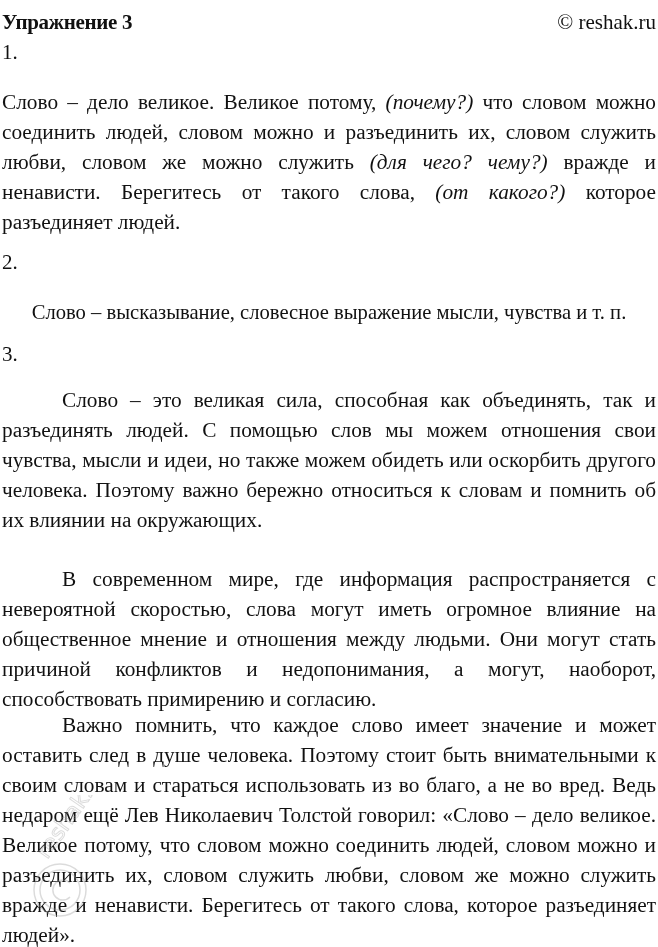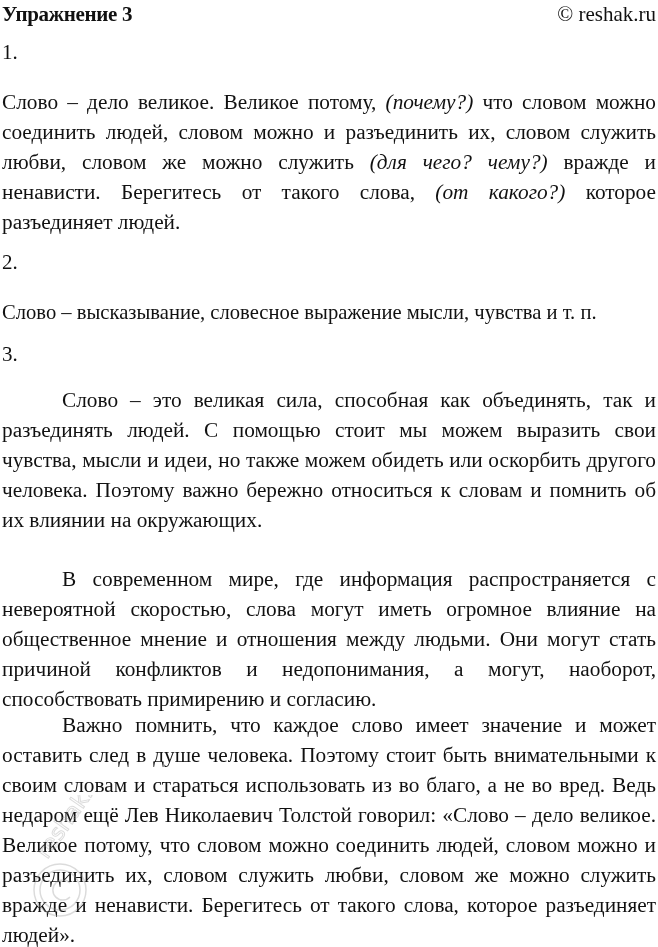--- a/index.html
+++ b/index.html
@@ -2,31 +2,31 @@
 <html><head>
 <meta charset="utf-8">
 <style>
   html, body { margin: 0; padding: 0; background: #ffffff; }
   body {
     width: 658px; height: 947px; overflow: hidden; position: relative;
     font-family: "Liberation Serif", "DejaVu Serif", serif;
     color: #111111;
   }
   .header {
-    position: absolute; left: 0; top: 4px; width: 658px; height: 24px;
+    position: absolute; left: 0; top: 12px; width: 658px; height: 24px;
   }
   .title {
     position: absolute; left: 2px; top: -2px;
     font-weight: bold; font-size: 21px; letter-spacing: -0.3px;
   }
   .copyright {
     position: absolute; right: 2px; top: -2px;
     font-size: 21px;
   }
-  .block { position: absolute; left: 2px; width: 654px; font-size: 21.3px; line-height: 30px; }
+  .block { position: absolute; left: 2px; width: 654px; font-size: 21.3px; line-height: 30px; text-align: center; }
   .num { position: absolute; left: 2px; font-size: 21px; }
   .justify { text-align: justify; text-align-last: left; }
   .indent { text-indent: 60px; }
   .it { font-style: italic; }
   .nowrap { white-space: nowrap; }
   .watermark {
     position: absolute; left: 20px; top: 795px; width: 110px; height: 130px;
     pointer-events: none; opacity: 0.35;
   }
 </style>
@@ -40,21 +40,21 @@
 
 <div class="num" style="top:40px;">1.</div>
 <div class="block justify" style="top:87px;">
   <span>Слово – дело великое. Великое потому, </span><span class="it">(почему?)</span><span> что словом можно соединить людей, словом можно и разъединить их, словом служить любви, словом же можно служить </span><span class="it">(для чего? чему?)</span><span> вражде и ненависти. Берегитесь от такого слова, </span><span class="it">(от какого?)</span><span> которое разъединяет людей.</span>
 </div>
 
 <div class="num" style="top:250px;">2.</div>
 <div class="block nowrap" style="top:297px; font-size:20.6px;">Слово – высказывание, словесное выражение мысли, чувства и т. п.</div>
 
 <div class="num" style="top:342px;">3.</div>
-<div class="block justify indent" style="top:385px;">Слово – это великая сила, способная как объединять, так и разъединять людей. С помощью стоит мы можем выразить свои чувства, мысли и идеи, но также можем обидеть или оскорбить другого человека. Поэтому важно бережно относиться к словам и помнить об их влиянии на окружающих.</div>
+<div class="block justify indent" style="top:385px;">Слово – это великая сила, способная как объединять, так и разъединять людей. С помощью слов мы можем отношения свои чувства, мысли и идеи, но также можем обидеть или оскорбить другого человека. Поэтому важно бережно относиться к словам и помнить об их влиянии на окружающих.</div>
 <div class="block justify indent" style="top:564px;">В современном мире, где информация распространяется с невероятной скоростью, слова могут иметь огромное влияние на общественное мнение и отношения между людьми. Они могут стать причиной конфликтов и недопонимания, а могут, наоборот, способствовать примирению и согласию.</div>
 <div class="block justify indent" style="top:710px;">Важно помнить, что каждое слово имеет значение и может оставить след в душе человека. Поэтому стоит быть внимательными к своим словам и стараться использовать из во благо, а не во вред. Ведь недаром ещё Лев Николаевич Толстой говорил: «Слово – дело великое. Великое потому, что словом можно соединить людей, словом можно и разъединить их, словом служить любви, словом же можно служить вражде и ненависти. Берегитесь от такого слова, которое разъединяет людей».</div>
 
 <svg class="watermark" viewBox="0 0 110 130">
   <g fill="none" stroke="#9a9a9a" stroke-width="1.5">
     <circle cx="40" cy="95" r="26"></circle>
     <circle cx="40" cy="95" r="20"></circle>
     <path d="M50 88 a10 10 0 1 0 0 14"></path>
   </g>
   <text x="8" y="52" transform="rotate(-55 30 40)" font-family="DejaVu Sans, sans-serif" font-size="22" fill="none" stroke="#9a9a9a" stroke-width="1">reshak.ru</text>

